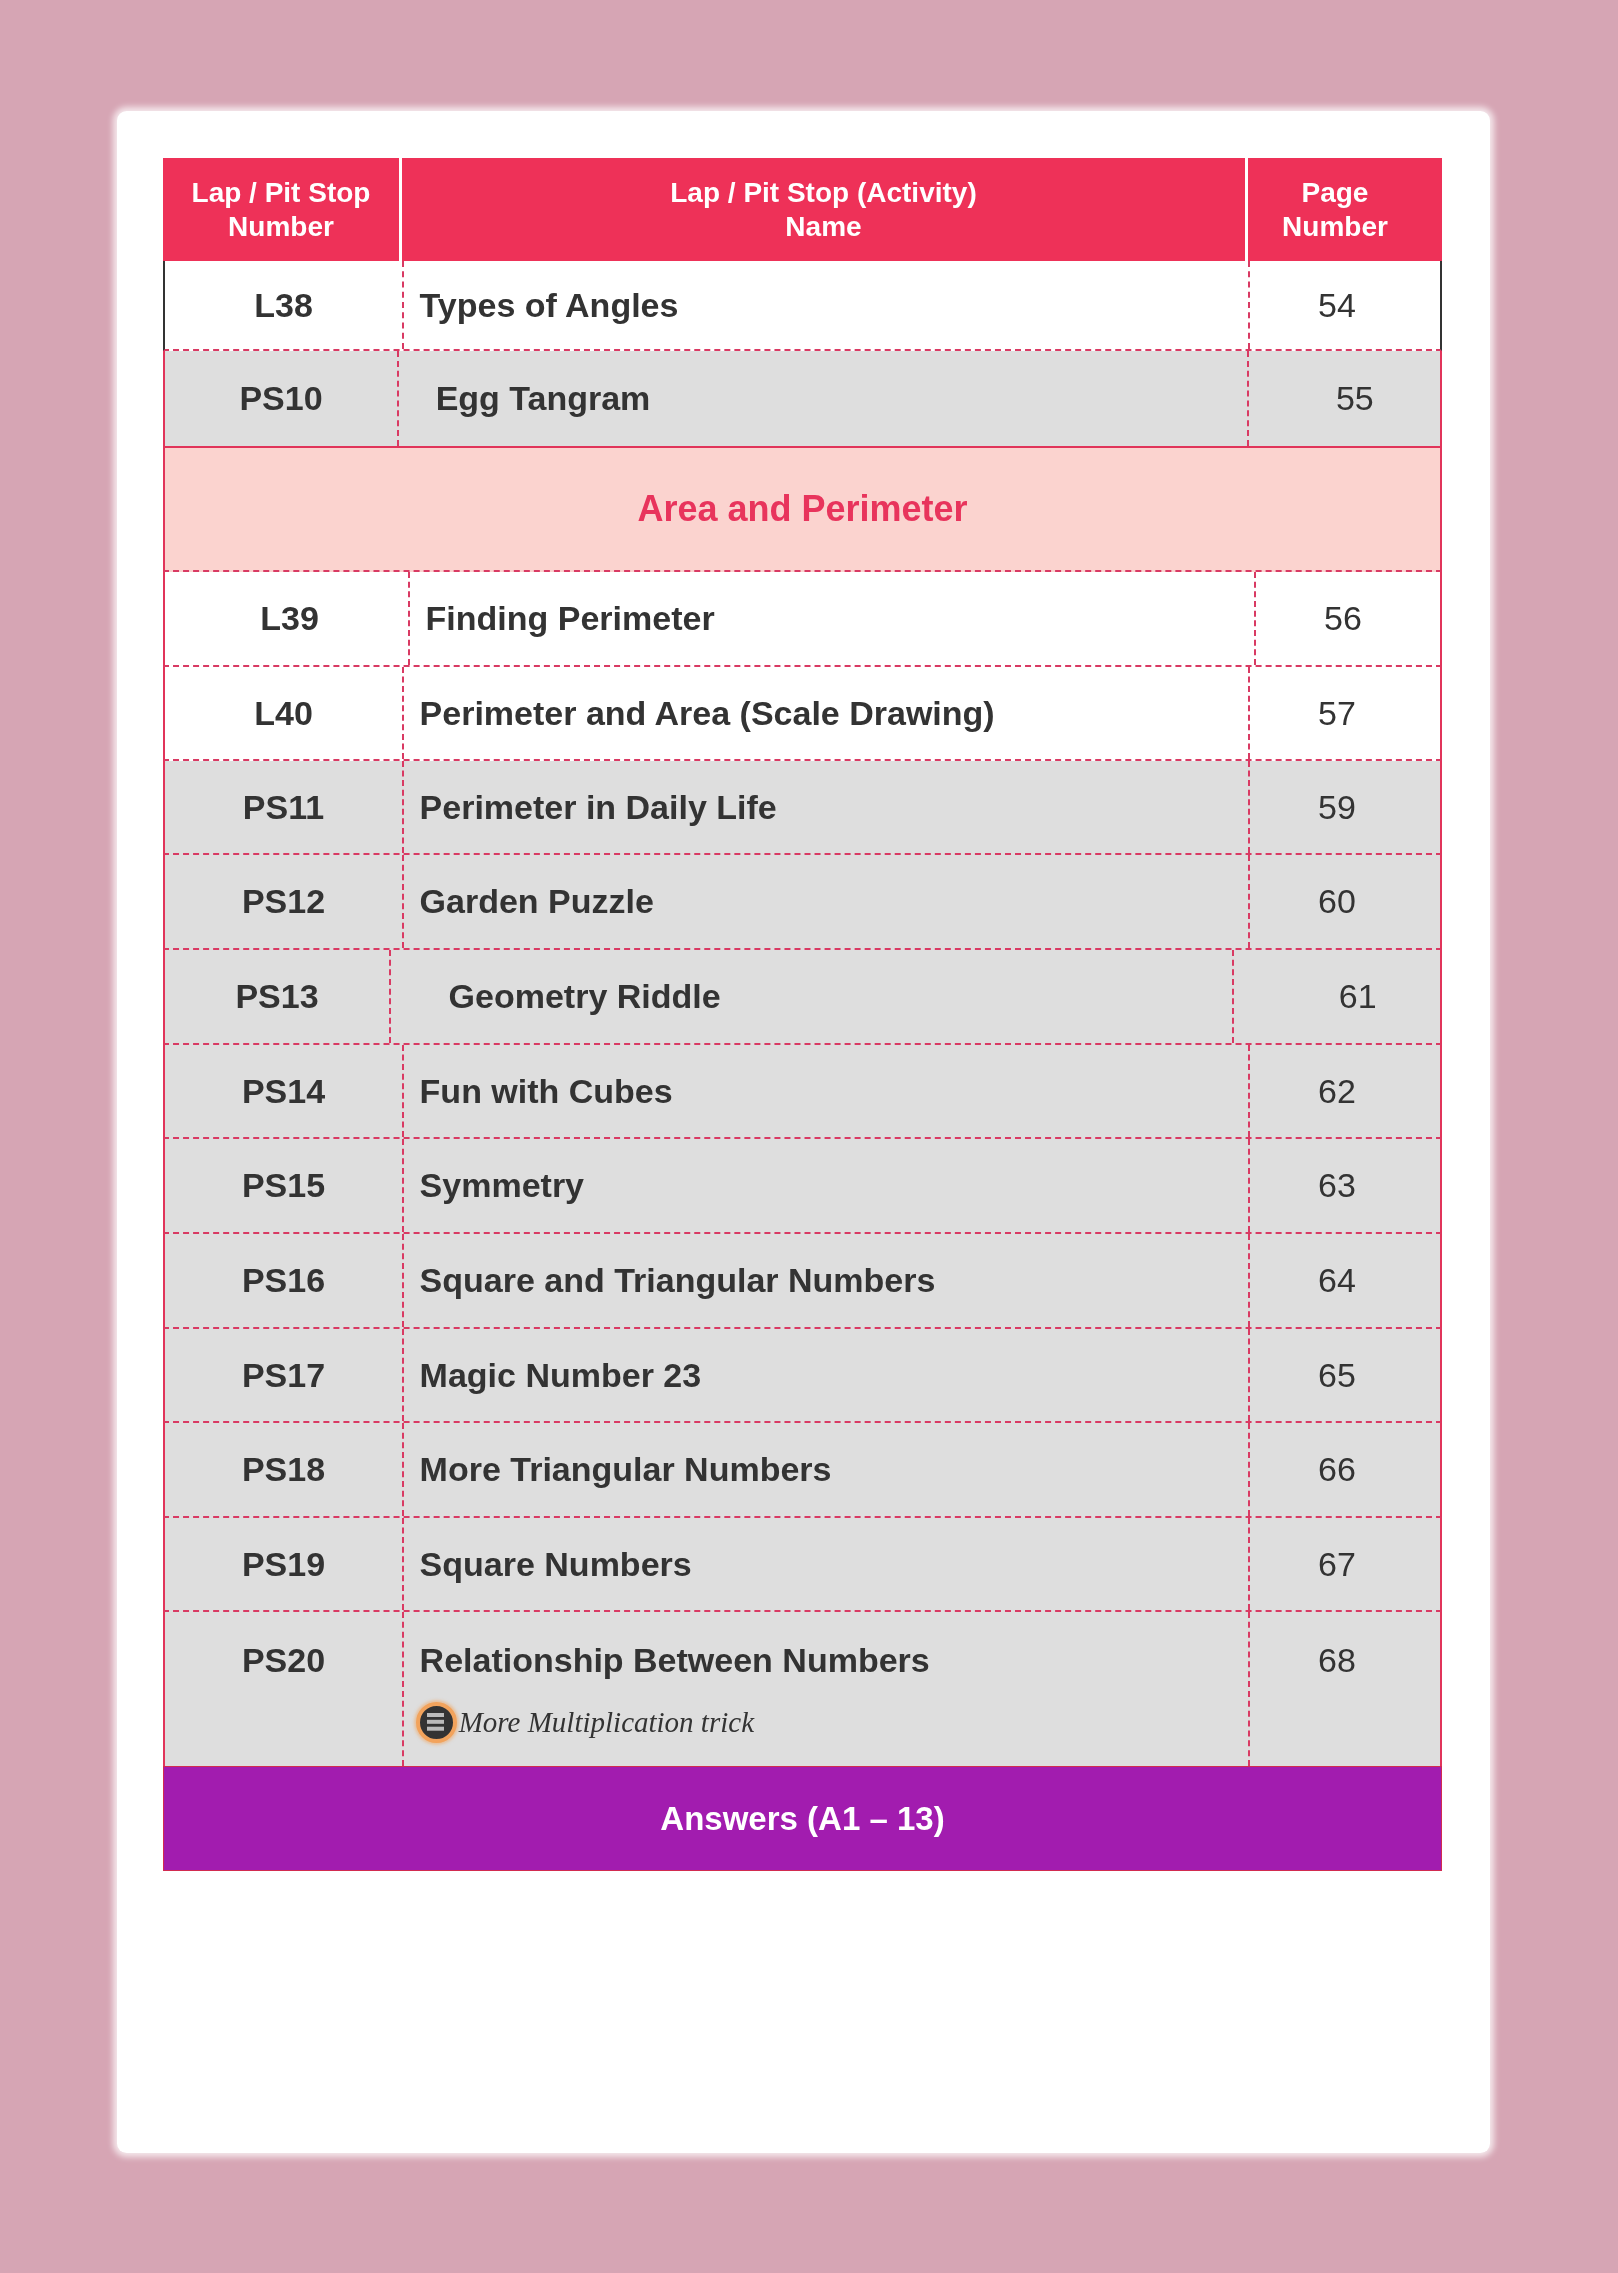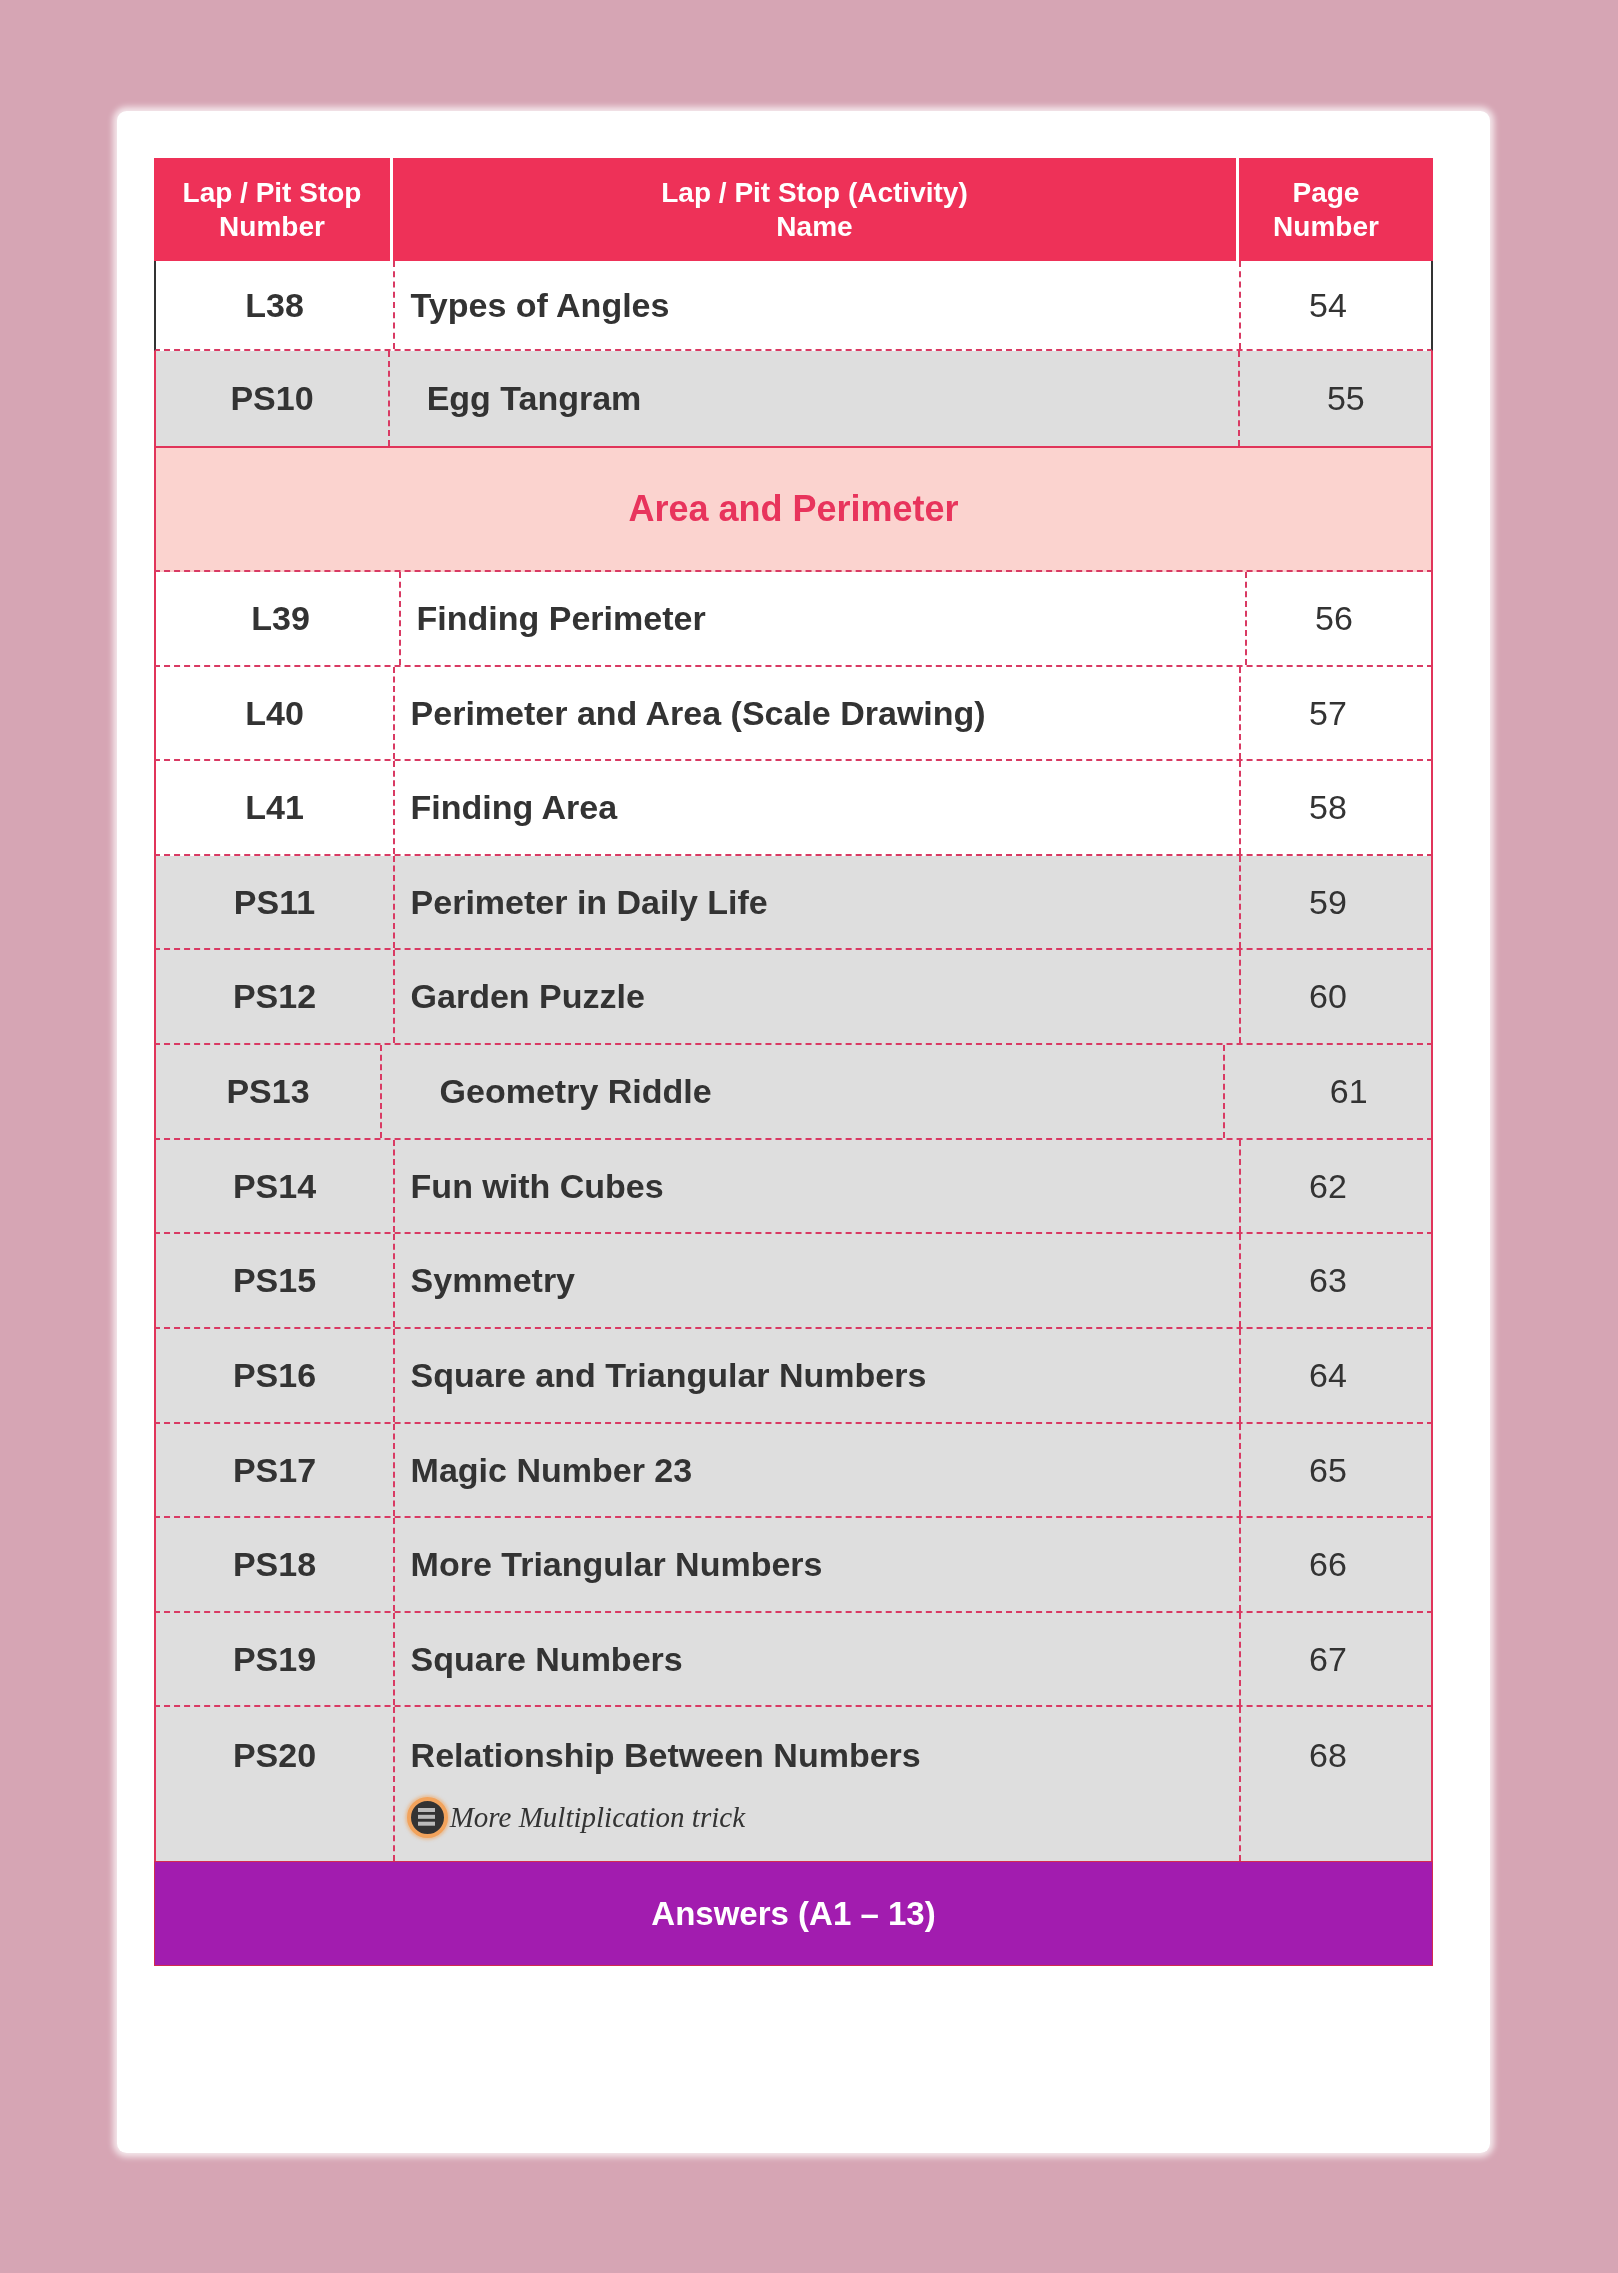--- a/index.html
+++ b/index.html
@@ -13,21 +13,21 @@
   .card {
     position:absolute;
     left:117px; top:111px;
     width:1373px; height:2042px;
     background:#ffffff;
     border-radius:9.8px;
     box-shadow:0 0 5.9px 3.9px rgba(255,255,255,0.75);
   }
   .toc {
     position:absolute;
-    left:154px; top:158px;
+    left:163px; top:158px;
     width:1279px;
   }
   .row {
     display:flex;
     position:relative;
     box-sizing:border-box;
   }
   .cell {
     box-sizing:border-box;
     display:flex;
@@ -140,25 +140,20 @@
   <div class="row body-row white" style="height:95px;padding-left:6px;">
     <div class="cell c1">L39</div>
     <div class="cell c2">Finding Perimeter</div>
     <div class="cell c3">56</div>
   </div>
   <div class="row body-row white" style="height:94px;">
     <div class="cell c1">L40</div>
     <div class="cell c2">Perimeter and Area (Scale Drawing)</div>
     <div class="cell c3">57</div>
   </div>
-  <div class="row body-row white" style="height:95px;">
-    <div class="cell c1">L41</div>
-    <div class="cell c2">Finding Area</div>
-    <div class="cell c3">58</div>
-  </div>
   <div class="row body-row grey" style="height:94px;">
     <div class="cell c1">PS11</div>
     <div class="cell c2">Perimeter in Daily Life</div>
     <div class="cell c3">59</div>
   </div>
   <div class="row body-row grey" style="height:95px;">
     <div class="cell c1">PS12</div>
     <div class="cell c2">Garden Puzzle</div>
     <div class="cell c3">60</div>
   </div>

